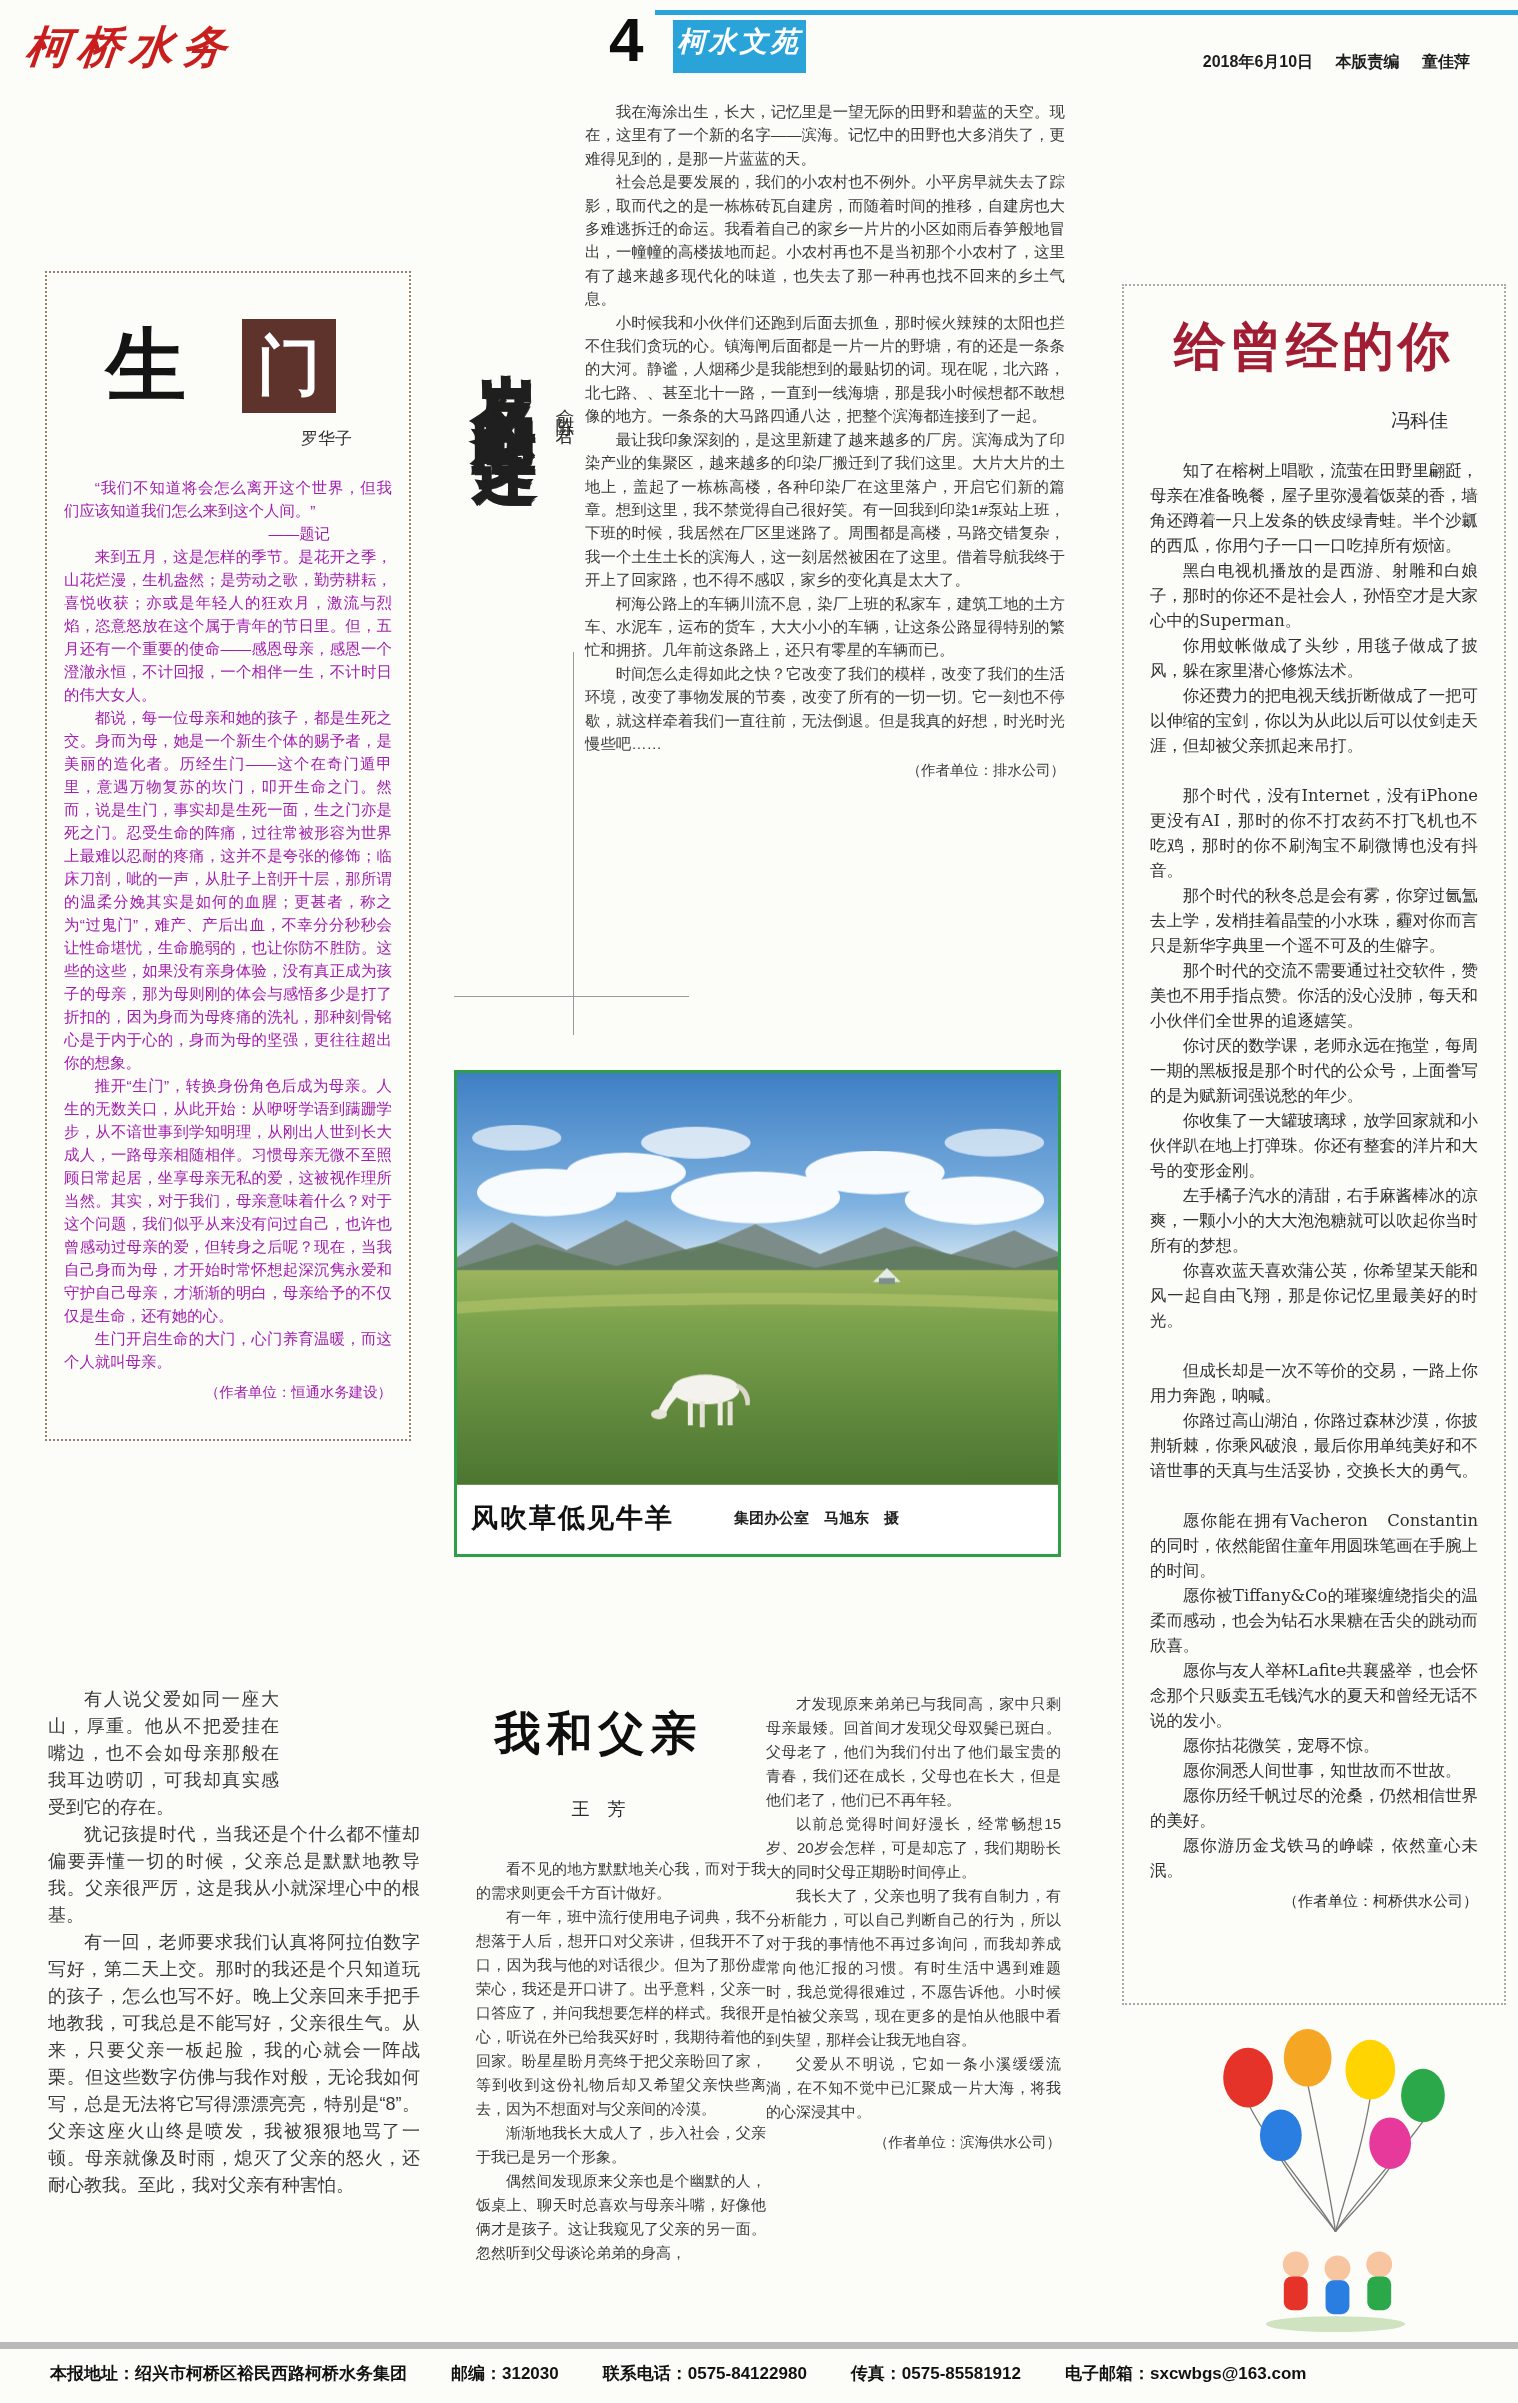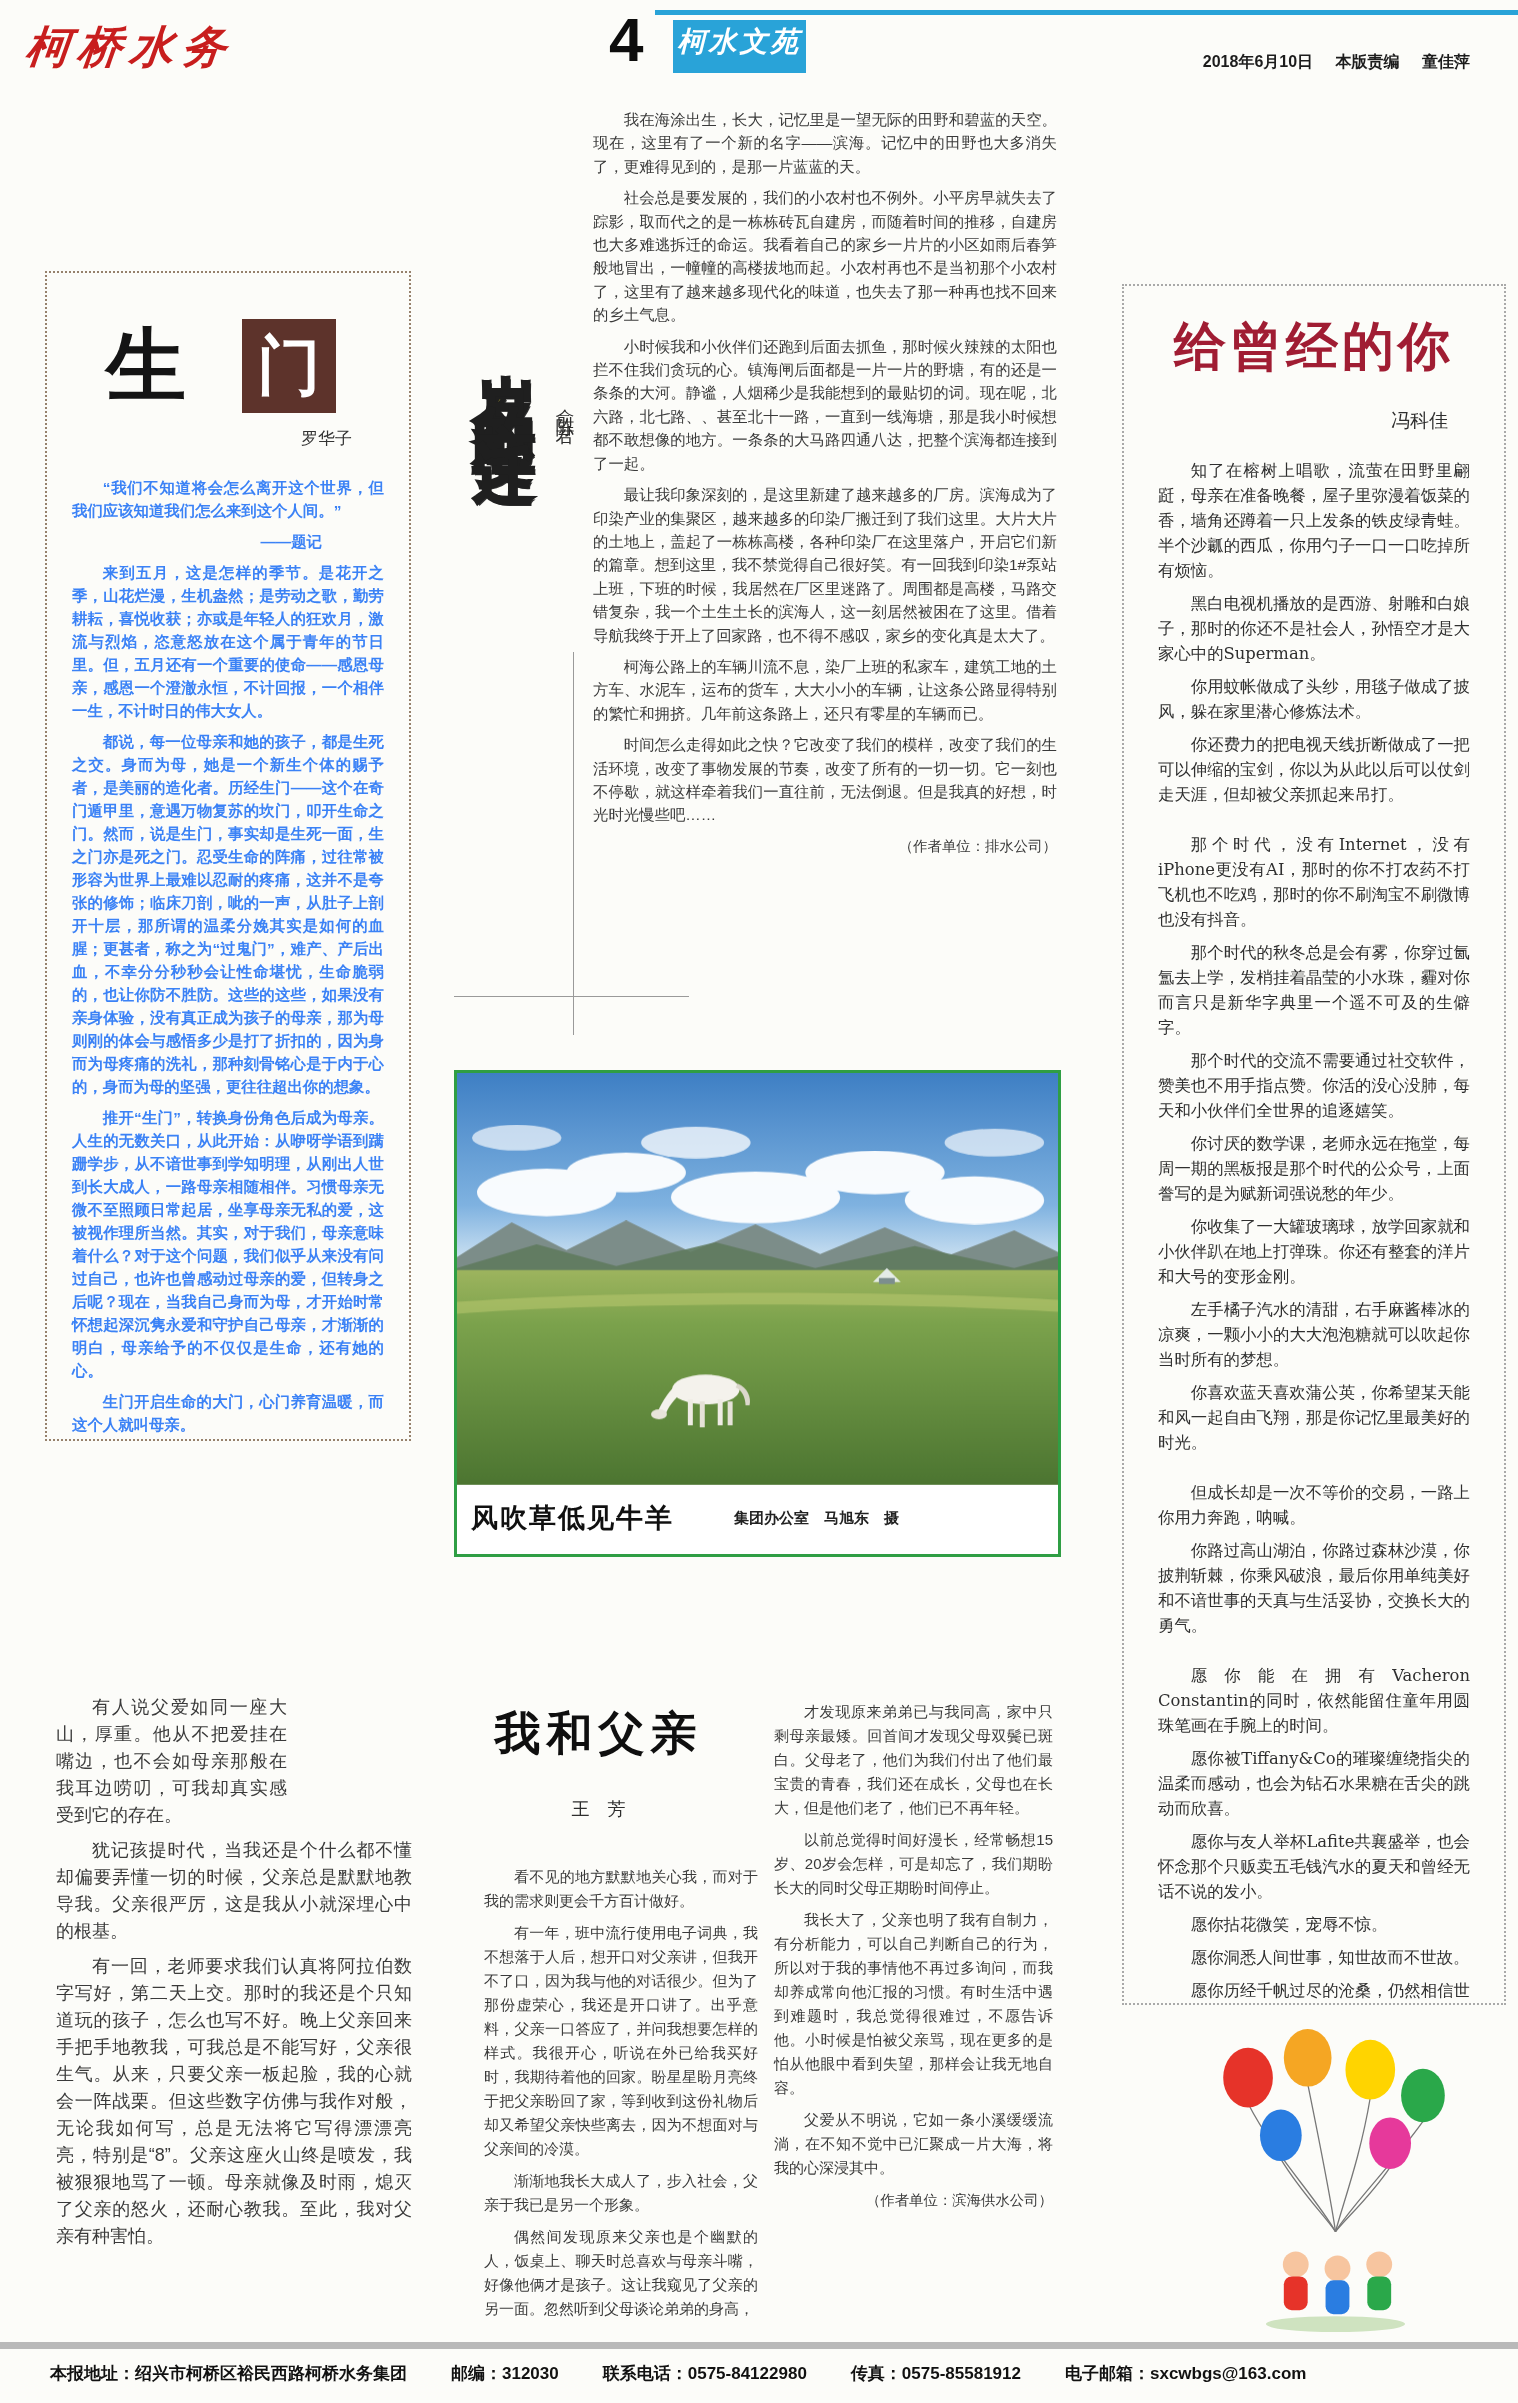--- a/index.html
+++ b/index.html
@@ -1,19 +1,19 @@
 <!DOCTYPE html>
 <html><head>
 <meta charset="utf-8">
 <style>
   html,body{margin:0;padding:0;background:#e8e8e4;}
   .page{position:relative;width:1518px;height:2404px;background:#fcfcf9;overflow:hidden;
         font-family:"Liberation Sans",sans-serif;color:#2e2e2e;margin:0 auto;}
   .abs{position:absolute;}
-  p{margin:8px;}
+  p{margin:0;}
 
   
   .masthead{left:26px;top:18px;font-size:44px;font-weight:bold;font-style:italic;
             color:#c81e1e;font-family:"DejaVu Serif",serif;letter-spacing:8px;transform:skewX(-6deg);}
   .pagenum{left:609px;top:4px;font-size:62px;font-weight:900;color:#0d0d0d;font-family:"Liberation Sans",sans-serif;}
   .blue-line{left:655px;top:10px;width:864px;height:5px;background:#29a3d8;}
   .section-box{left:673px;top:20px;width:133px;height:53px;background:#29a3d8;color:#fff;
                font-size:28px;font-weight:bold;font-style:italic;text-align:center;line-height:43px;letter-spacing:3px;}
   .dateline{right:48px;top:52px;font-size:16px;font-weight:bold;color:#1c1c1c;}
   .dateline span{margin-left:18px;}
@@ -21,21 +21,21 @@
 
   
   .box-shengmen{left:45px;top:271px;width:366px;height:1170px;border:2px dotted #96816c;
                 box-sizing:border-box;padding:46px 17px 0 17px;overflow:hidden;background:#fcfcf9;}
   .sm-titlerow{display:flex;align-items:center;margin-left:42px;}
   .sm-sheng{font-size:80px;font-weight:900;color:#141414;line-height:1;}
   .sm-men{width:94px;height:94px;background:#5d332b;color:#fff;font-size:64px;font-weight:bold;
           text-align:center;line-height:94px;margin-left:56px;}
   .sm-author{text-align:right;padding-right:40px;font-size:17px;margin-top:14px;
              font-family:"DejaVu Serif",serif;color:#333;}
-  .sm-body{margin-top:26px;font-size:15.4px;line-height:23px;text-align:justify;color:#3b82f6;font-weight:bold;}
+  .sm-body{margin-top:26px;font-size:15.4px;line-height:23px;text-align:justify;color:#a21caf;}
   .sm-body p{text-indent:2em;}
   .sm-epigraph{text-indent:1em;}
   .sm-epiattrib{text-align:right;text-indent:0;padding-right:62px;}
   .sm-byline{text-align:right;margin-top:8px;font-size:14.4px;}
 
   
   .sy-title{left:450px;top:326px;width:96px;writing-mode:vertical-rl;text-orientation:upright;
             font-size:62px;font-weight:900;letter-spacing:16px;color:#f6e838;
             -webkit-text-stroke:3px #1f1f1f;text-shadow:2px 2px 0 #333;}
   .sy-author{left:553px;top:394px;writing-mode:vertical-rl;text-orientation:upright;

